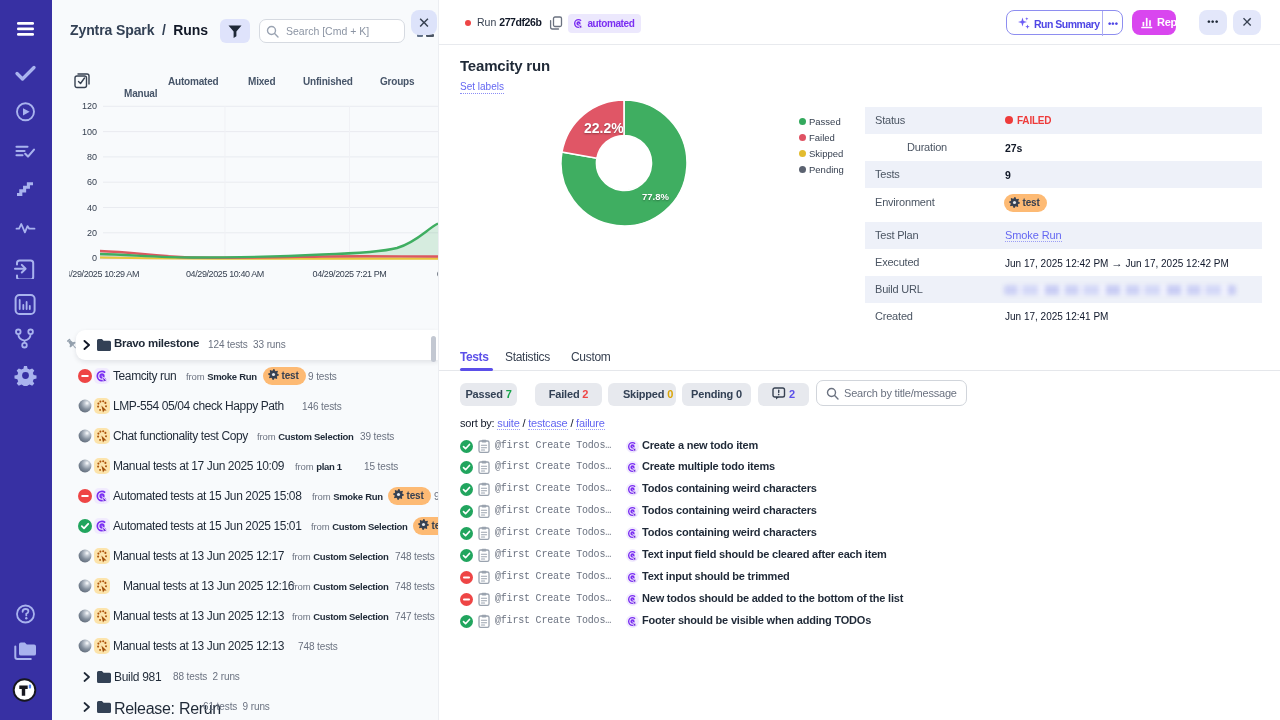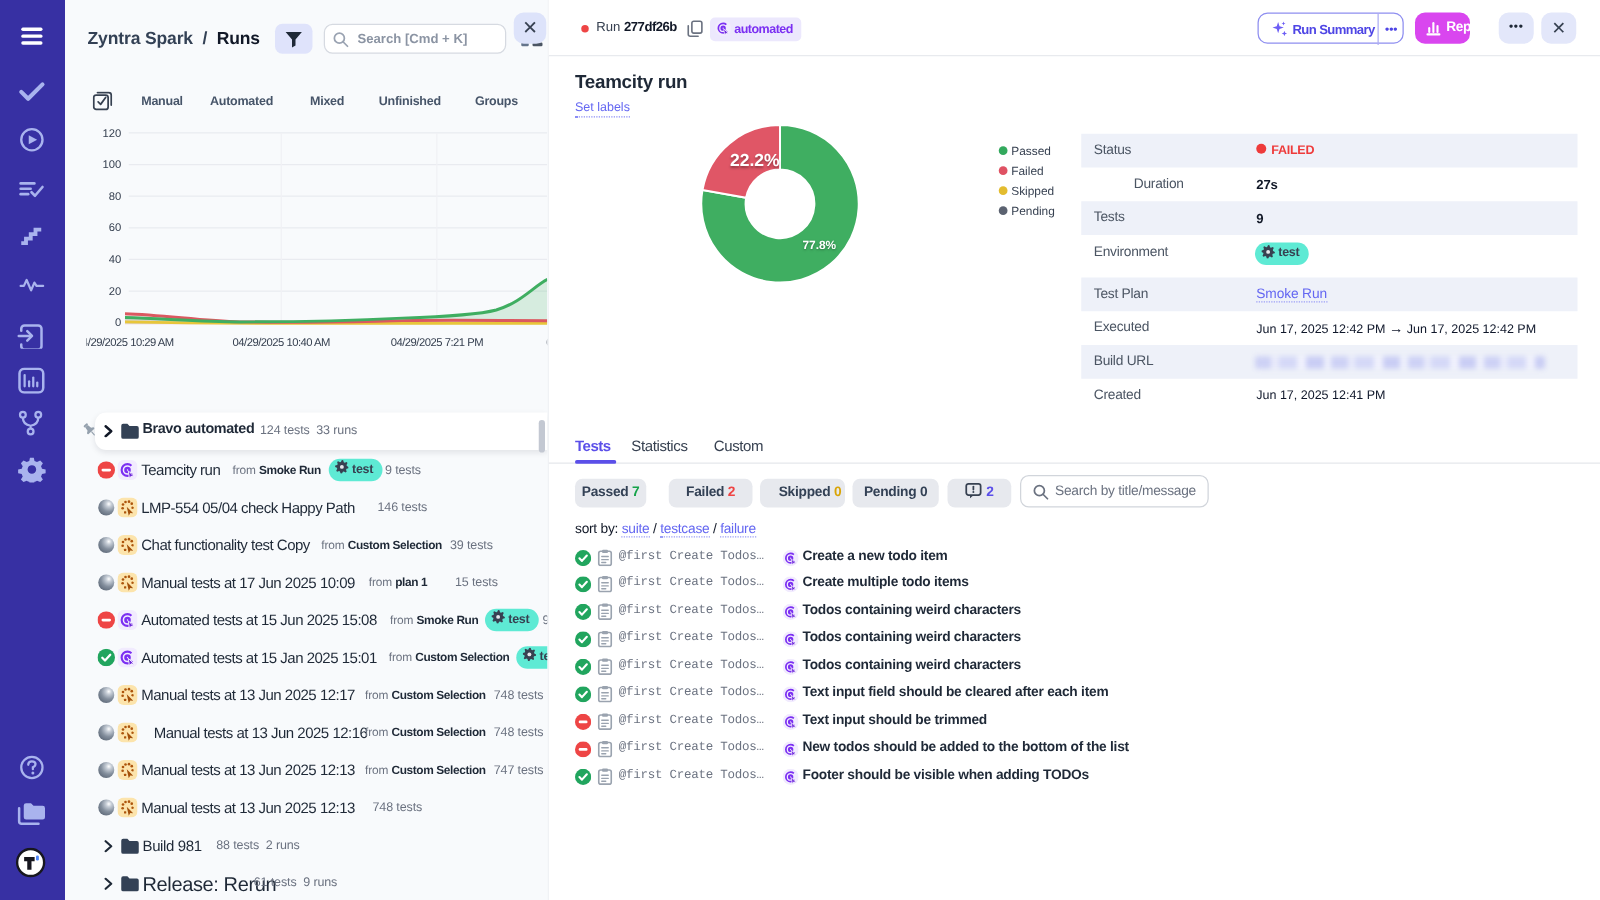--- a/index.html
+++ b/index.html
@@ -5,31 +5,31 @@
   * { margin:0; padding:0; box-sizing:border-box; }
   html,body { width:1280px; height:720px; overflow:hidden; font-family:"Liberation Sans", sans-serif; background:#fff; }
   .abs { position:absolute; }
   
   #sidebar { position:absolute; left:0; top:0; width:52px; height:720px; background:#3730a3; z-index:30; }
   .sic { position:absolute; left:0; width:52px; text-align:center; }
   
   #lpanel { position:absolute; left:52px; top:0; width:386px; height:720px; background:#f8fafc; z-index:10; overflow:hidden; }
   #ltitle { position:absolute; left:18px; top:22px; font-size:14px; font-weight:700; color:#334155; letter-spacing:-0.1px;}
   #fbtn { position:absolute; left:168px; top:19px; width:30px; height:24px; background:#dfe3fb; border-radius:6px; }
-  #searchbox { position:absolute; left:207px; top:19px; width:146px; height:24px; background:#fff; border:1px solid #d6dae1; border-radius:7px; color:#8b94a3; font-size:10.5px; line-height:22px; padding-left:26px;font-weight:bold; }
+  #searchbox { position:absolute; left:207px; top:19px; width:146px; height:24px; background:#fff; border:1px solid #d6dae1; border-radius:7px; color:#8b94a3; font-size:10.5px; line-height:22px; padding-left:26px; }
   #xbtn { position:absolute; left:411px; top:10px; width:26px; height:25px; background:#dde3fa; border-radius:8px; color:#374151; text-align:center; font-size:15px; line-height:25px; z-index:12;}
   .ltab { position:absolute; top:76px; font-size:10px; font-weight:700; color:#475569; letter-spacing:-0.2px; }
   
   .runrow { position:absolute; left:0; width:386px; height:30px; white-space:nowrap; overflow:hidden; }
   .rtitle { font-size:12px; color:#1f2937; font-weight:500; letter-spacing:-0.4px;}
   .rfolder { font-size:11.5px; color:#1f2937; font-weight:700; letter-spacing:-0.3px;}
   .rmeta { font-size:10px; color:#6b7280; letter-spacing:-0.1px;}
   .rfrom { font-size:9.5px; color:#6b7280; letter-spacing:-0.1px;}
   .rfromb { font-size:9.5px; color:#1f2937; font-weight:700; letter-spacing:-0.3px;}
-  .pill { display:inline-block; background:#5eead4; border-radius:9px; height:18px; line-height:18px; padding:0 7px 0 5px; font-size:10px; color:#374151; font-weight:600; vertical-align:middle; letter-spacing:-0.2px;}
+  .pill { display:inline-block; background:#fdba74; border-radius:9px; height:18px; line-height:18px; padding:0 7px 0 5px; font-size:10px; color:#374151; font-weight:600; vertical-align:middle; letter-spacing:-0.2px;}
   .sticon { position:absolute; left:26px; top:50%; margin-top:-7px; width:14px; height:14px; }
   .tyicon { position:absolute; left:42px; top:50%; margin-top:-8px; width:16px; height:16px; }
   .chev { position:absolute; left:31px; top:50%; margin-top:-5px; }
   .folder { position:absolute; left:44px; top:50%; margin-top:-7px; }
   
   #main { position:absolute; left:438px; top:0; width:842px; height:720px; background:#fff; border-left:1px solid #eceef2; }
   #topbar { position:absolute; left:0; top:0; width:842px; height:45px; border-bottom:1px solid #e8eaee; background:#fff; }
   .btn { position:absolute; top:10px; height:25px; border-radius:8px; font-size:11px; letter-spacing:-0.3px; }
   
   .trow { position:absolute; left:426px; width:397px; }
@@ -124,21 +124,21 @@
   <div id="searchbox">Search [Cmd + K]</div>
   <svg style="position:absolute;left:214px;top:25px;" width="14" height="14">
       <circle cx="5.5" cy="5.5" r="4" stroke="#9aa3b2" stroke-width="1.4" fill="none"></circle>
       <line x1="8.6" y1="8.6" x2="12" y2="12" stroke="#9aa3b2" stroke-width="1.4" stroke-linecap="round"></line>
     </svg>
   <svg style="position:absolute;left:22px;top:73px;" width="16" height="16">
       <rect x="1" y="3" width="11.5" height="11.5" rx="2" stroke="#374151" stroke-width="1.4" fill="none"></rect>
       <path d="M4.5 8.5 L6.5 10.5 L10.5 5" stroke="#374151" stroke-width="1.4" fill="none" stroke-linecap="round" stroke-linejoin="round"></path>
       <path d="M4 1 L13 1 Q15 1 15 3 L15 11" stroke="#374151" stroke-width="1.4" fill="none" stroke-linecap="round"></path>
     </svg>
-  <div class="ltab" style="left:61px;">Manual</div>
+  <div class="ltab" style="left:72px;margin-top:12px;">Manual</div>
   <div class="ltab" style="left:116px;">Automated</div>
   <div class="ltab" style="left:196px;">Mixed</div>
   <div class="ltab" style="left:251px;">Unfinished</div>
   <div class="ltab" style="left:328px;">Groups</div>
   <div id="chart" style="position:absolute;left:17px;top:95px;width:369px;height:190px;overflow:hidden;">
   <svg width="369" height="190" style="position:absolute;left:0;top:0;">
 
     <g stroke="#e9ebf0" stroke-width="1">
       <line x1="34" y1="11.3" x2="369" y2="11.3"></line>
       <line x1="34" y1="36.6" x2="369" y2="36.6"></line>
@@ -253,21 +253,21 @@
     <svg class="abs" style="left:13px;top:337px;z-index:4;" width="14" height="14">
         <use href="#i-pin"></use>
       </svg>
     <div class="runrow" style="top:330px;left:24px;width:362px;background:#fff;box-shadow:0 2px 5px rgba(15,23,42,0.10);border-radius:9px 0 0 9px;z-index:3;">
       <svg class="abs" style="left:7px;top:10px;" width="8" height="10">
           <path d="M1.5 1 L6 5 L1.5 9" stroke="#111827" stroke-width="1.9" fill="none" stroke-linecap="round" stroke-linejoin="round"></path>
         </svg>
       <svg class="abs" style="left:20px;top:8px;" width="16" height="14">
           <use href="#i-folder"></use>
         </svg>
-      <span class="rfolder abs" style="left:38px;top:7px;">Bravo automated</span>
+      <span class="rfolder abs" style="left:38px;top:7px;">Bravo milestone</span>
       <span class="rmeta abs" style="left:132px;top:9px;">124 tests&nbsp; 33 runs</span>
     </div>
     <div class="runrow" style="top:360.5px;">
       <svg class="sticon">
           <use href="#i-fail"></use>
         </svg>
         <svg class="tyicon">
           <use href="#i-auto"></use>
         </svg>
       <span class="rtitle abs" style="left:61px;top:8px;">Teamcity run</span>
@@ -323,21 +323,21 @@
           </svg> test</span>
       <span class="rmeta abs" style="left:382px;top:10px;">9 tests</span>
     </div>
     <div class="runrow" style="top:510.5px;">
       <svg class="sticon">
           <use href="#i-pass"></use>
         </svg>
         <svg class="tyicon">
           <use href="#i-auto"></use>
         </svg>
-      <span class="rtitle abs" style="left:61px;top:8px;">Automated tests at 15 Jan 2025 15:01</span>
+      <span class="rtitle abs" style="left:61px;top:8px;">Automated tests at 15 Jun 2025 15:01</span>
       <span class="rfrom abs" style="left:259px;top:10px;">from <b class="rfromb">Custom Selection</b></span>
       <span class="pill abs" style="left:361px;top:6px;"><svg width="11" height="11" style="vertical-align:-1.5px">
             <use href="#i-gear"></use>
           </svg> te</span>
     </div>
     <div class="runrow" style="top:540.5px;">
       <svg class="sticon">
           <use href="#i-grey"></use>
         </svg>
         <svg class="tyicon">

